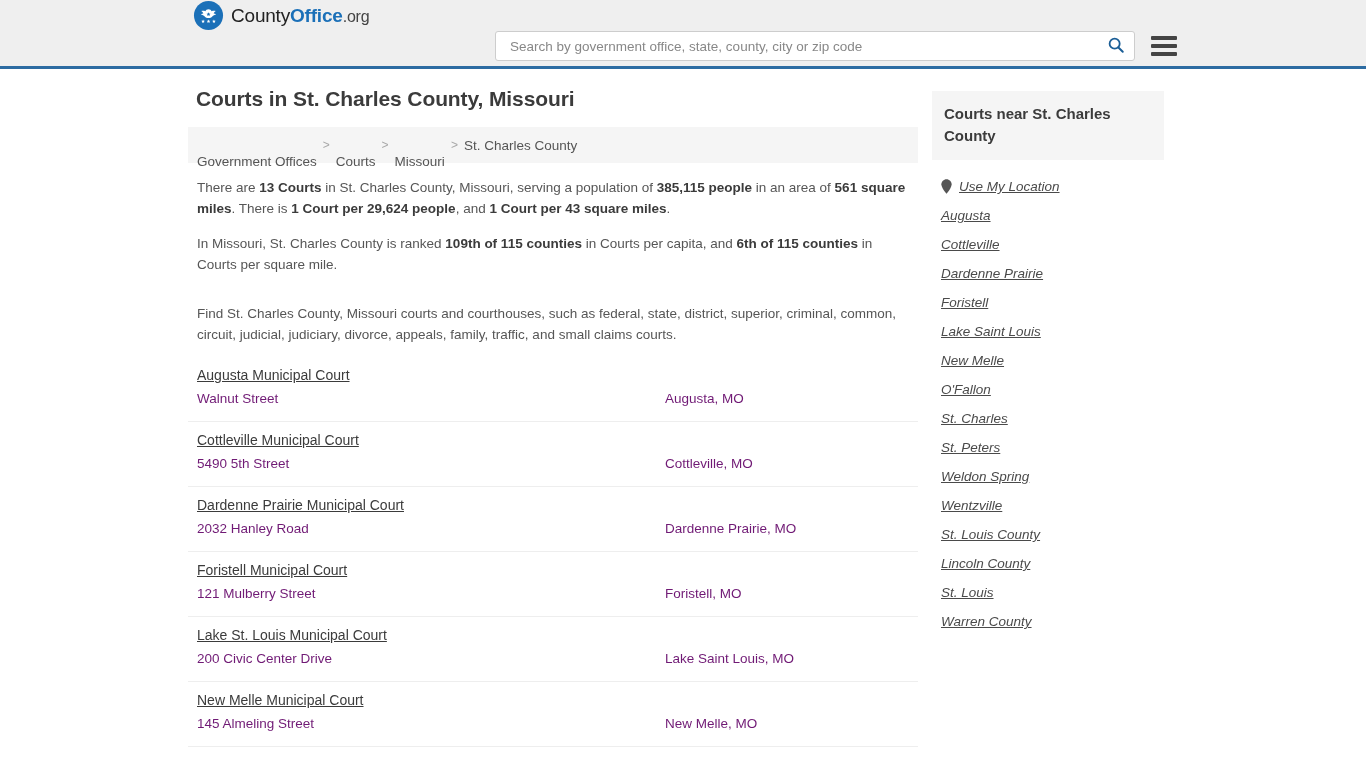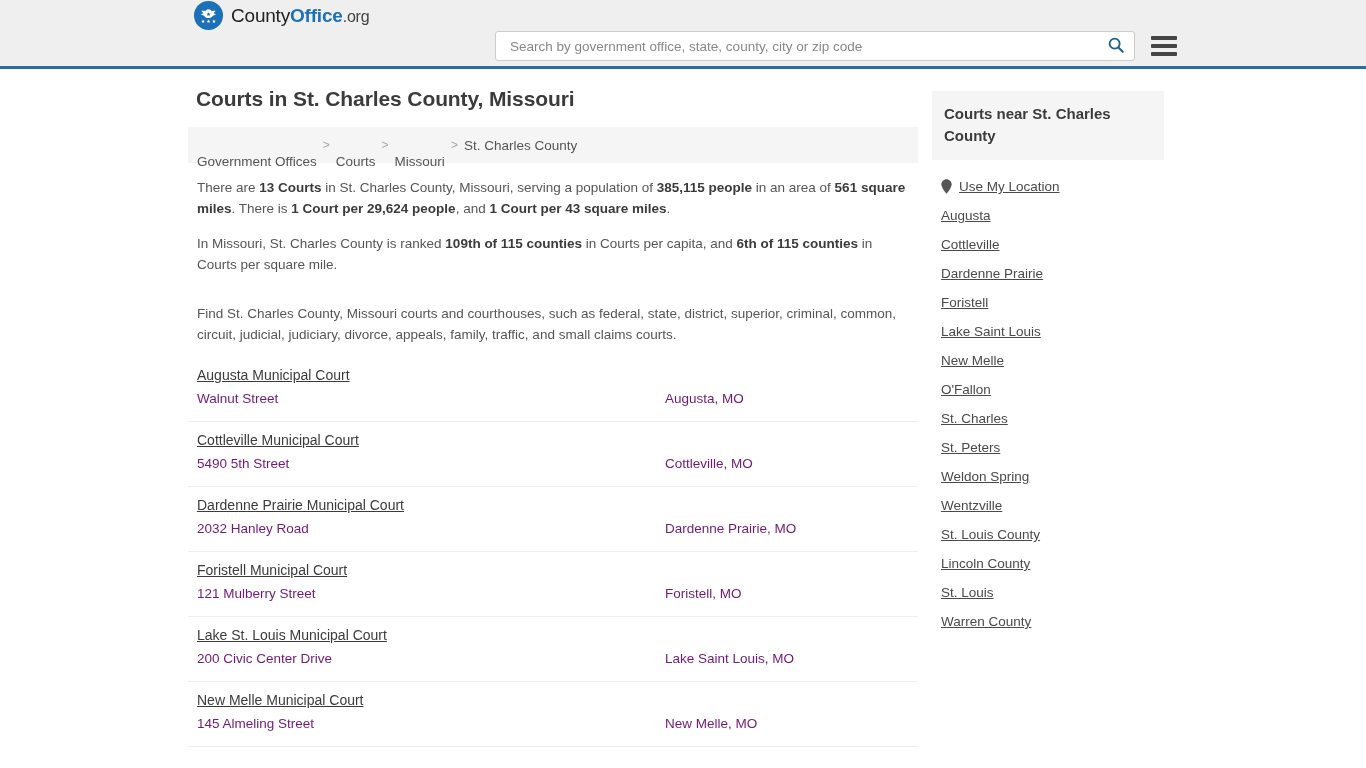--- a/index.html
+++ b/index.html
@@ -204,20 +204,21 @@
     font-weight: bold;
     color: #3b3b3b;
     line-height: 22px;
   }
   .side-links { padding-top: 12px; }
   .side-link-row {
     padding: 7px 0 7px 9px;
     display: flex;
     align-items: center;
     gap: 7px;
+    font-style: italic;
   }
   .side-link {
     font-size: 13.5px;
     color: #4a4a4a;
     text-decoration: underline;
     cursor: pointer;
   }
   .pin-icon {
     width: 11px;
     height: 15px;

